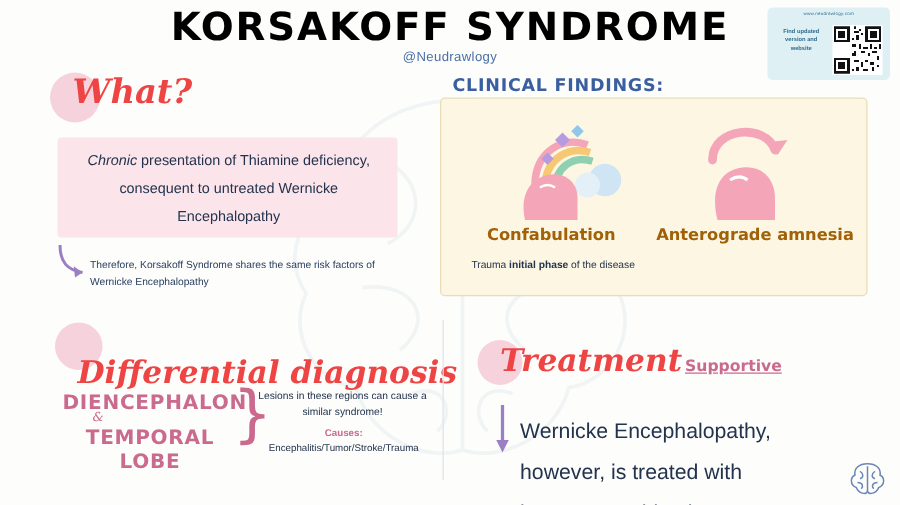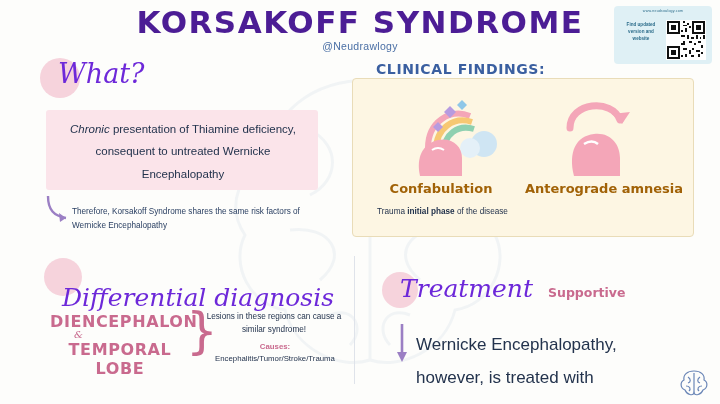--- a/index.html
+++ b/index.html
@@ -34,21 +34,21 @@
   .title {
     position: absolute;
     left: 0;
     top: 4px;
     width: 720px;
     text-align: center;
     font-family: "DejaVu Sans", sans-serif;
     font-weight: bold;
     font-size: 31px;
     letter-spacing: 1.5px;
-    color: #4c1d95;
+    color: #000000;
   }
   .handle {
     position: absolute;
     left: 0;
     top: 40px;
     width: 720px;
     text-align: center;
     font-size: 10.5px;
     color: #4a6fa5;
     letter-spacing: .3px;
@@ -100,22 +100,22 @@
   
   .bubble {
     position: absolute;
     border-radius: 50%;
     background: #f6d3dc;
   }
   .sec-head {
     position: absolute;
     font-family: "DejaVu Serif", serif;
     font-style: italic;
-    font-weight: normal;
-    color: #6d28d9;
+    font-weight: bold;
+    color: #ef4444;
     white-space: nowrap;
   }
   
   #bubble-what { left: 40px; top: 58px; width: 40px; height: 40px; }
   #head-what { left: 58px; top: 58px; font-size: 27px; }
   
   #bubble-diff { left: 44px; top: 258px; width: 38px; height: 38px; }
   #head-diff { left: 62px; top: 260px; font-size: 25px; margin-top: 23px; }
   
   #bubble-treat { left: 382px; top: 272px; width: 36px; height: 36px; }
@@ -165,21 +165,21 @@
     left: 352px;
     top: 78px;
     width: 340px;
     height: 157px;
     background: #fdf6e3;
     border: 1px solid #e9dcb8;
     border-radius: 4px;
   }
   .cf-title {
     position: absolute;
-    left: 376px;
+    left: 362px;
     top: 61px;
     font-family: "DejaVu Sans", sans-serif;
     font-weight: bold;
     font-size: 14px;
     letter-spacing: .6px;
     color: #3a5fa0;
   }
   .cf-caption {
     position: absolute;
     font-family: "DejaVu Sans", sans-serif;
@@ -256,20 +256,21 @@
 
   
   .treat-word {
     position: absolute;
     left: 548px;
     top: 285px;
     font-family: "DejaVu Sans", sans-serif;
     font-weight: bold;
     font-size: 12.5px;
     color: #c96a8e;
+    text-decoration: underline;
   }
   .treat-arrow {
     position: absolute;
     left: 396px;
     top: 322px;
     width: 12px;
     height: 40px;
   }
   .treat-text {
     position: absolute;

